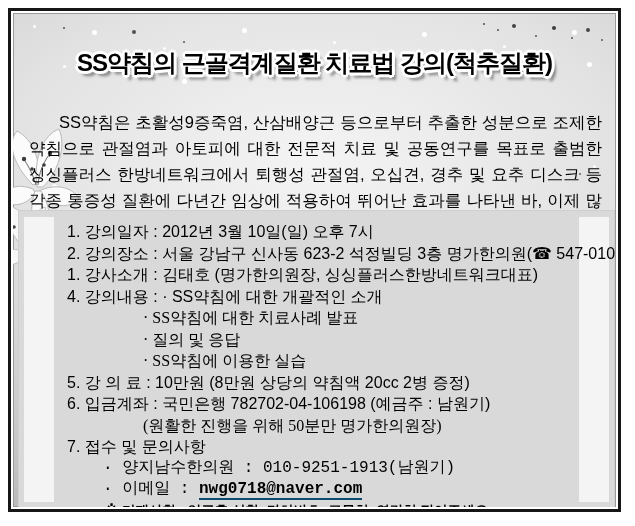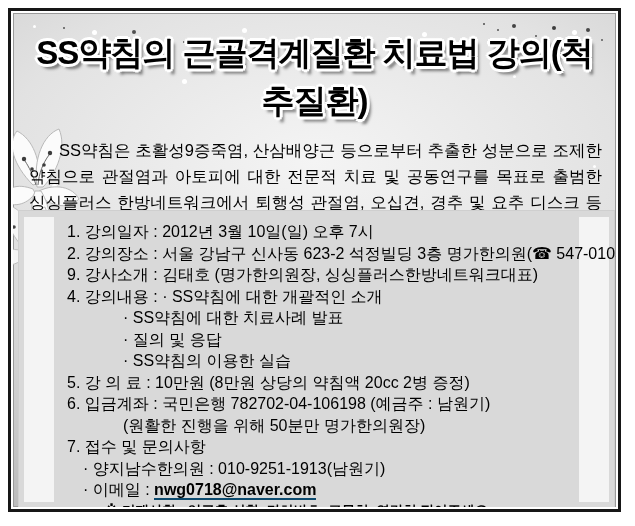--- a/index.html
+++ b/index.html
@@ -28,42 +28,42 @@
       14px 6px 0 0 #555, 30px 2px 0 1px #444, 52px 12px 0 0 #555, 70px 4px 0 1px #3d3d3d,
       88px 14px 0 0 #555, 104px 6px 0 1px #474747, 118px 16px 0 0 #5a5a5a, -350px 8px 0 1px #505050,
       -300px 18px 0 0 #565656, -420px 4px 0 0 #555, 96px 150px 0 0 #606060, -455px 140px 0 1px #3a3a3a;}
 
   .lily{position:absolute;pointer-events:none;}
   .lily.big{left:-10px;top:112px;}
   .lily.small{left:-14px;top:190px;}
 
   .title{
     position:relative;margin:16px 8px 0 8px;text-align:center;
-    font-size:33px;font-weight:900;letter-spacing:-1px;line-height:48px;color:#000;
+    font-size:24px;font-weight:900;letter-spacing:-1px;line-height:68px;color:#000;
     text-shadow:
       -2px -2px 0 #fff, 2px -2px 0 #fff, -2px 2px 0 #fff, 2px 2px 0 #fff,
       -3px 0 0 #fff, 3px 0 0 #fff, 0 3px 0 #fff, 0 -3px 0 #fff,
       4px 5px 3px rgba(25,25,25,.55);
   }
 
   .intro{position:relative;margin:12px 14px 0 16px;font-size:16.5px;line-height:26px;text-align:justify;font-weight:500;}
   .intro p{margin:0;text-indent:30px;}
 
   .panel{
     position:absolute;left:6px;top:198px;width:595px;height:297px;
     background:#d9d9d9;box-shadow:0 0 0 1px #cfcfcf;
   }
   .panel .strip{position:absolute;top:6px;bottom:6px;width:30px;background:#f4f4f4;}
   .panel .strip.left{left:5px;}
   .panel .strip.right{right:5px;}
   .panel-body{position:relative;padding:10px 40px 0 48px;font-size:16px;line-height:21.5px;font-weight:500;}
   .row{white-space:nowrap;}
   .row b{font-weight:400;}
-  .sub{margin-left:56px;white-space:nowrap;}
-  .contact{margin-left:16px;white-space:nowrap;}
+  .sub{margin-left:76px;white-space:nowrap;font-family:Liberation Serif, serif;}
+  .contact{margin-left:36px;white-space:nowrap;font-family:Liberation Mono, monospace;}
   .note{margin-left:38px;font-size:13.5px;font-weight:700;line-height:19px;white-space:nowrap;}
   .email{font-weight:700;border-bottom:2px solid #0c4a6e;}
 </style>
 </head>
 <body>
 
 <div class="frame">
   <div class="content">
 
     <div class="sparkle"></div>
@@ -116,29 +116,29 @@
 
         <div class="row">
           <b>1. 강의일자</b><span> : </span><span>2012년 3월 10일(일) 오후 7시</span>
         </div>
 
         <div class="row">
           <b>2. 강의장소</b><span> : </span><span>서울 강남구 신사동 623-2 석정빌딩 3층 명가한의원(☎ 547-0105)</span>
         </div>
 
         <div class="row">
-          <b>9. 강사소개</b><span> : </span><span>김태호 (명가한의원장, 싱싱플러스한방네트워크대표)</span>
+          <b>1. 강사소개</b><span> : </span><span>김태호 (명가한의원장, 싱싱플러스한방네트워크대표)</span>
         </div>
 
         <div class="row">
           <b>4. 강의내용</b><span> : </span><span>· SS약침에 대한 개괄적인 소개</span>
         </div>
         <div class="sub">· SS약침에 대한 치료사례 발표</div>
         <div class="sub">· 질의 및 응답</div>
-        <div class="sub">· SS약침의 이용한 실습</div>
+        <div class="sub">· SS약침에 이용한 실습</div>
 
         <div class="row">
           <b>5. 강 의 료</b><span> : </span><span>10만원 (8만원 상당의 약침액 20cc 2병 증정)</span>
         </div>
 
         <div class="row">
           <b>6. 입금계좌</b><span> : </span><span>국민은행 782702-04-106198 (예금주 : 남원기)</span>
         </div>
         <div class="sub">(원활한 진행을 위해 50분만 명가한의원장)</div>
 

